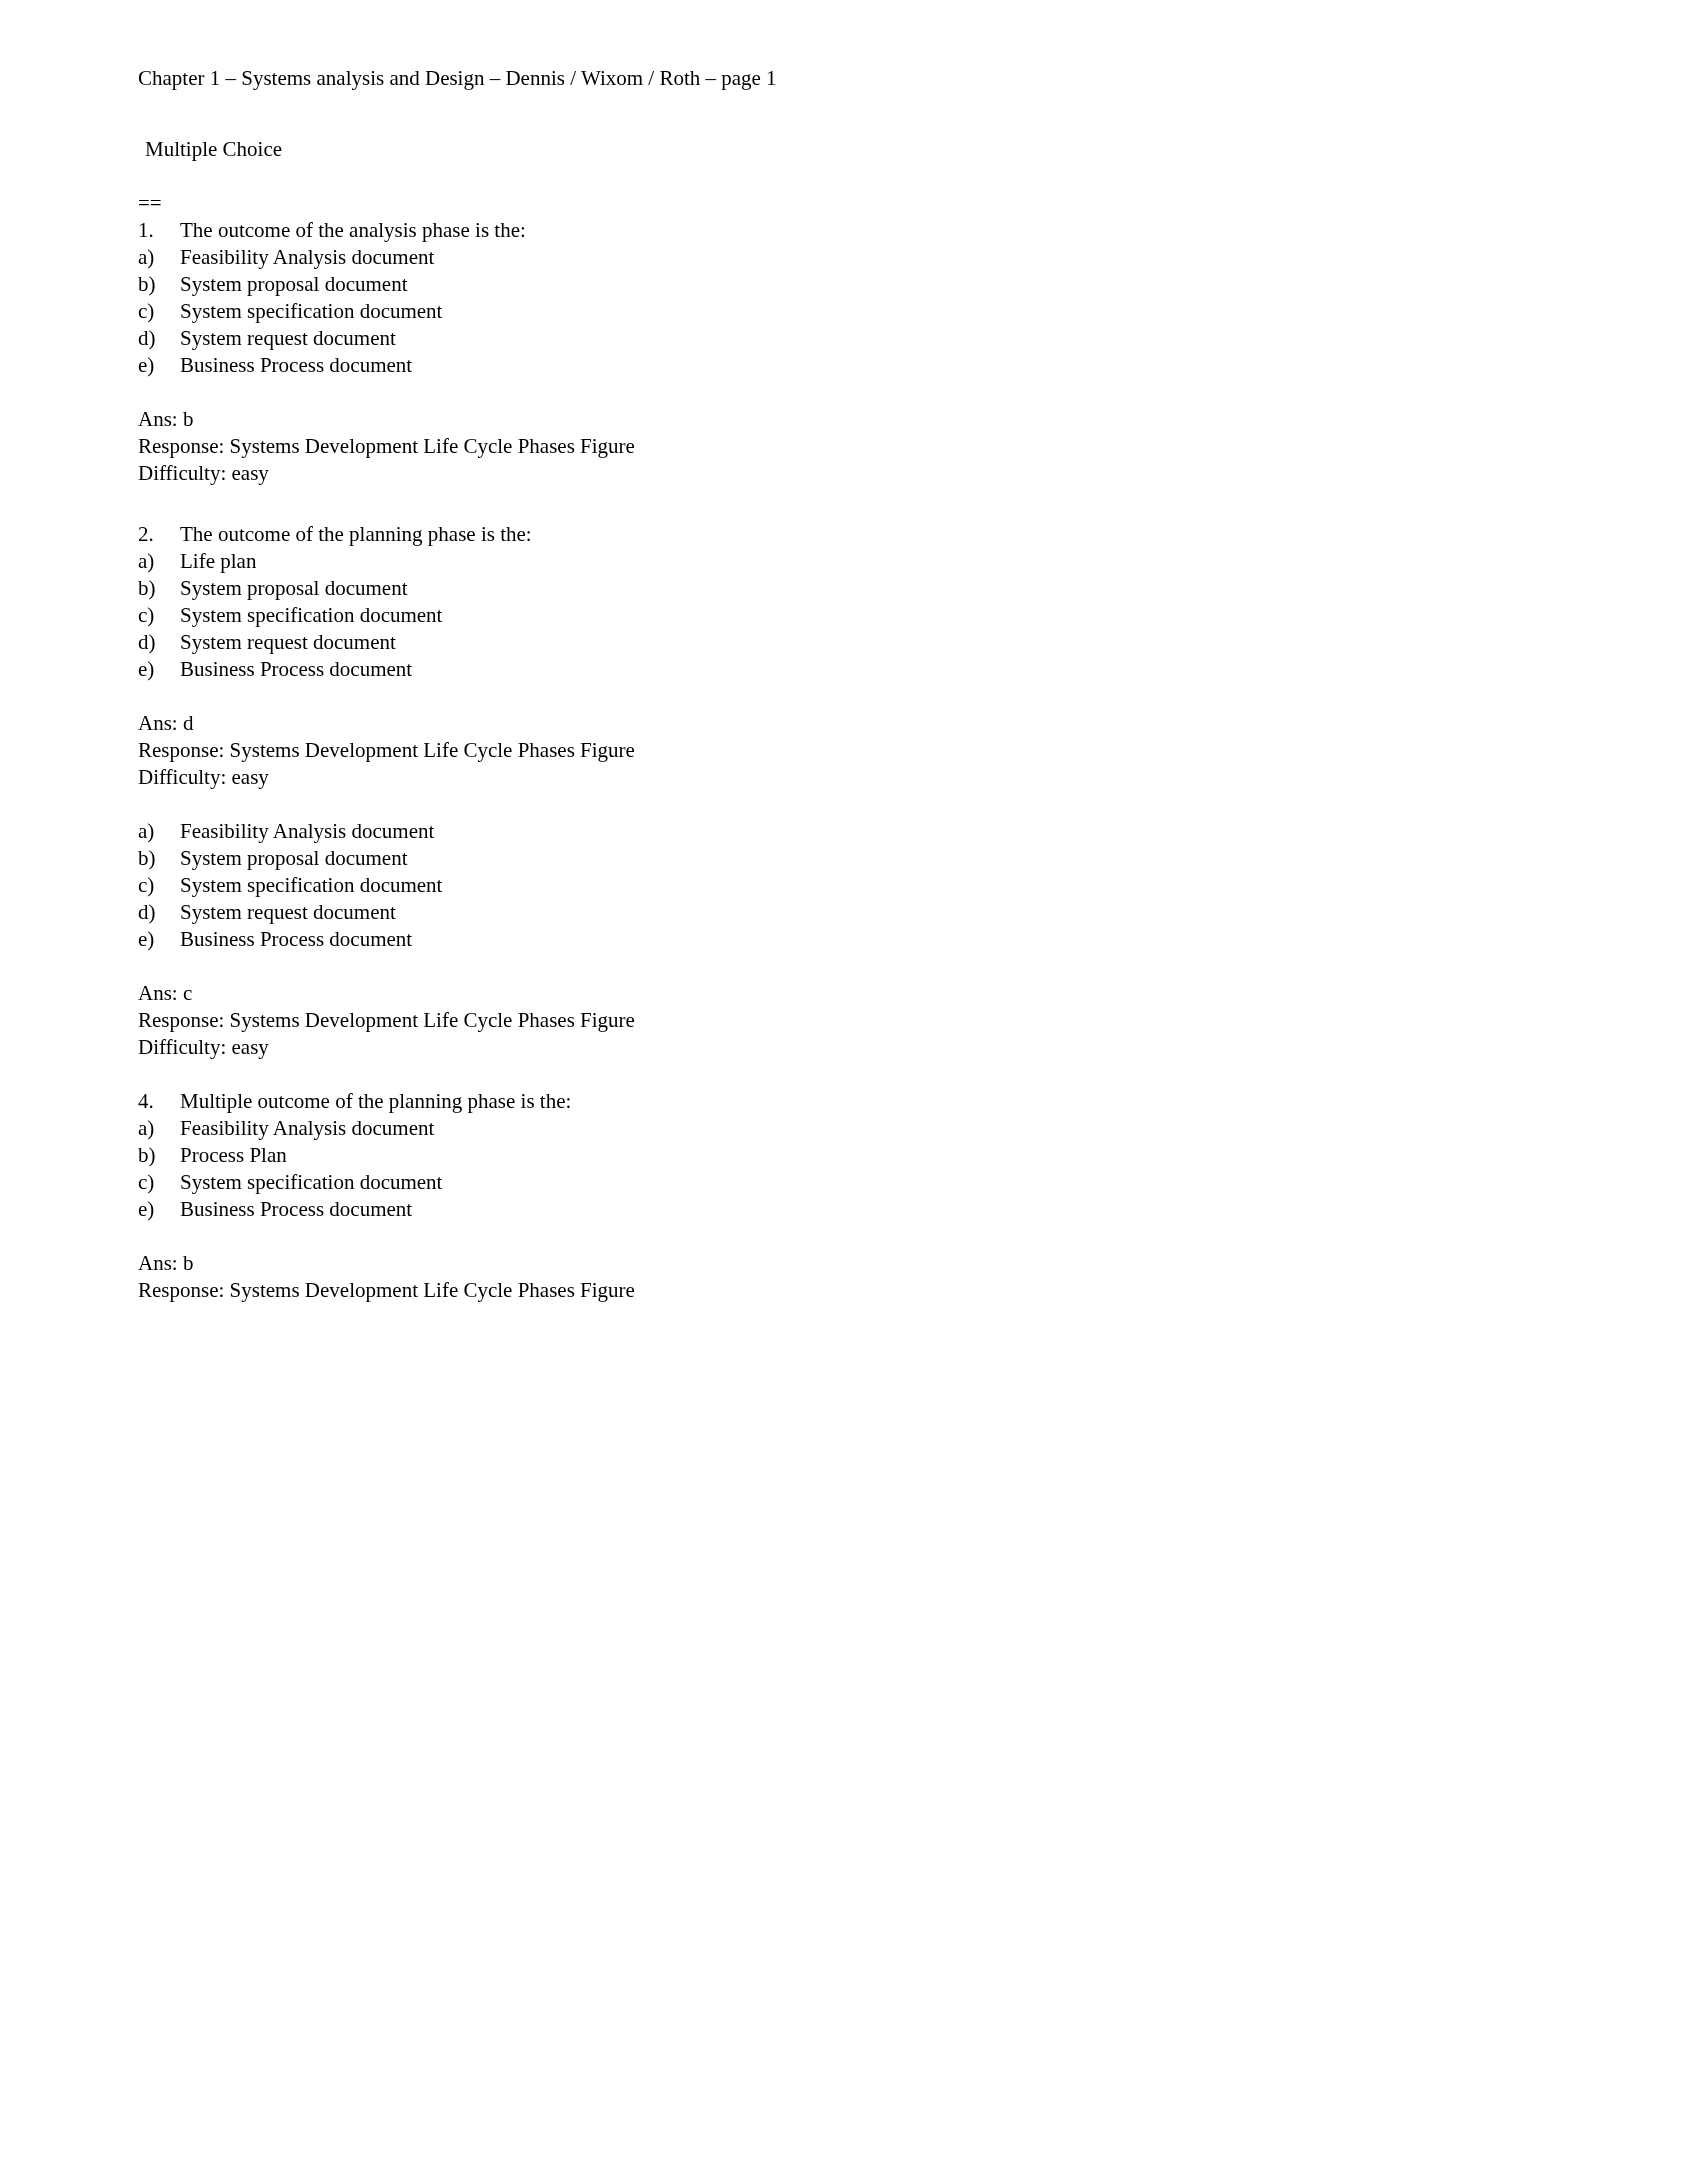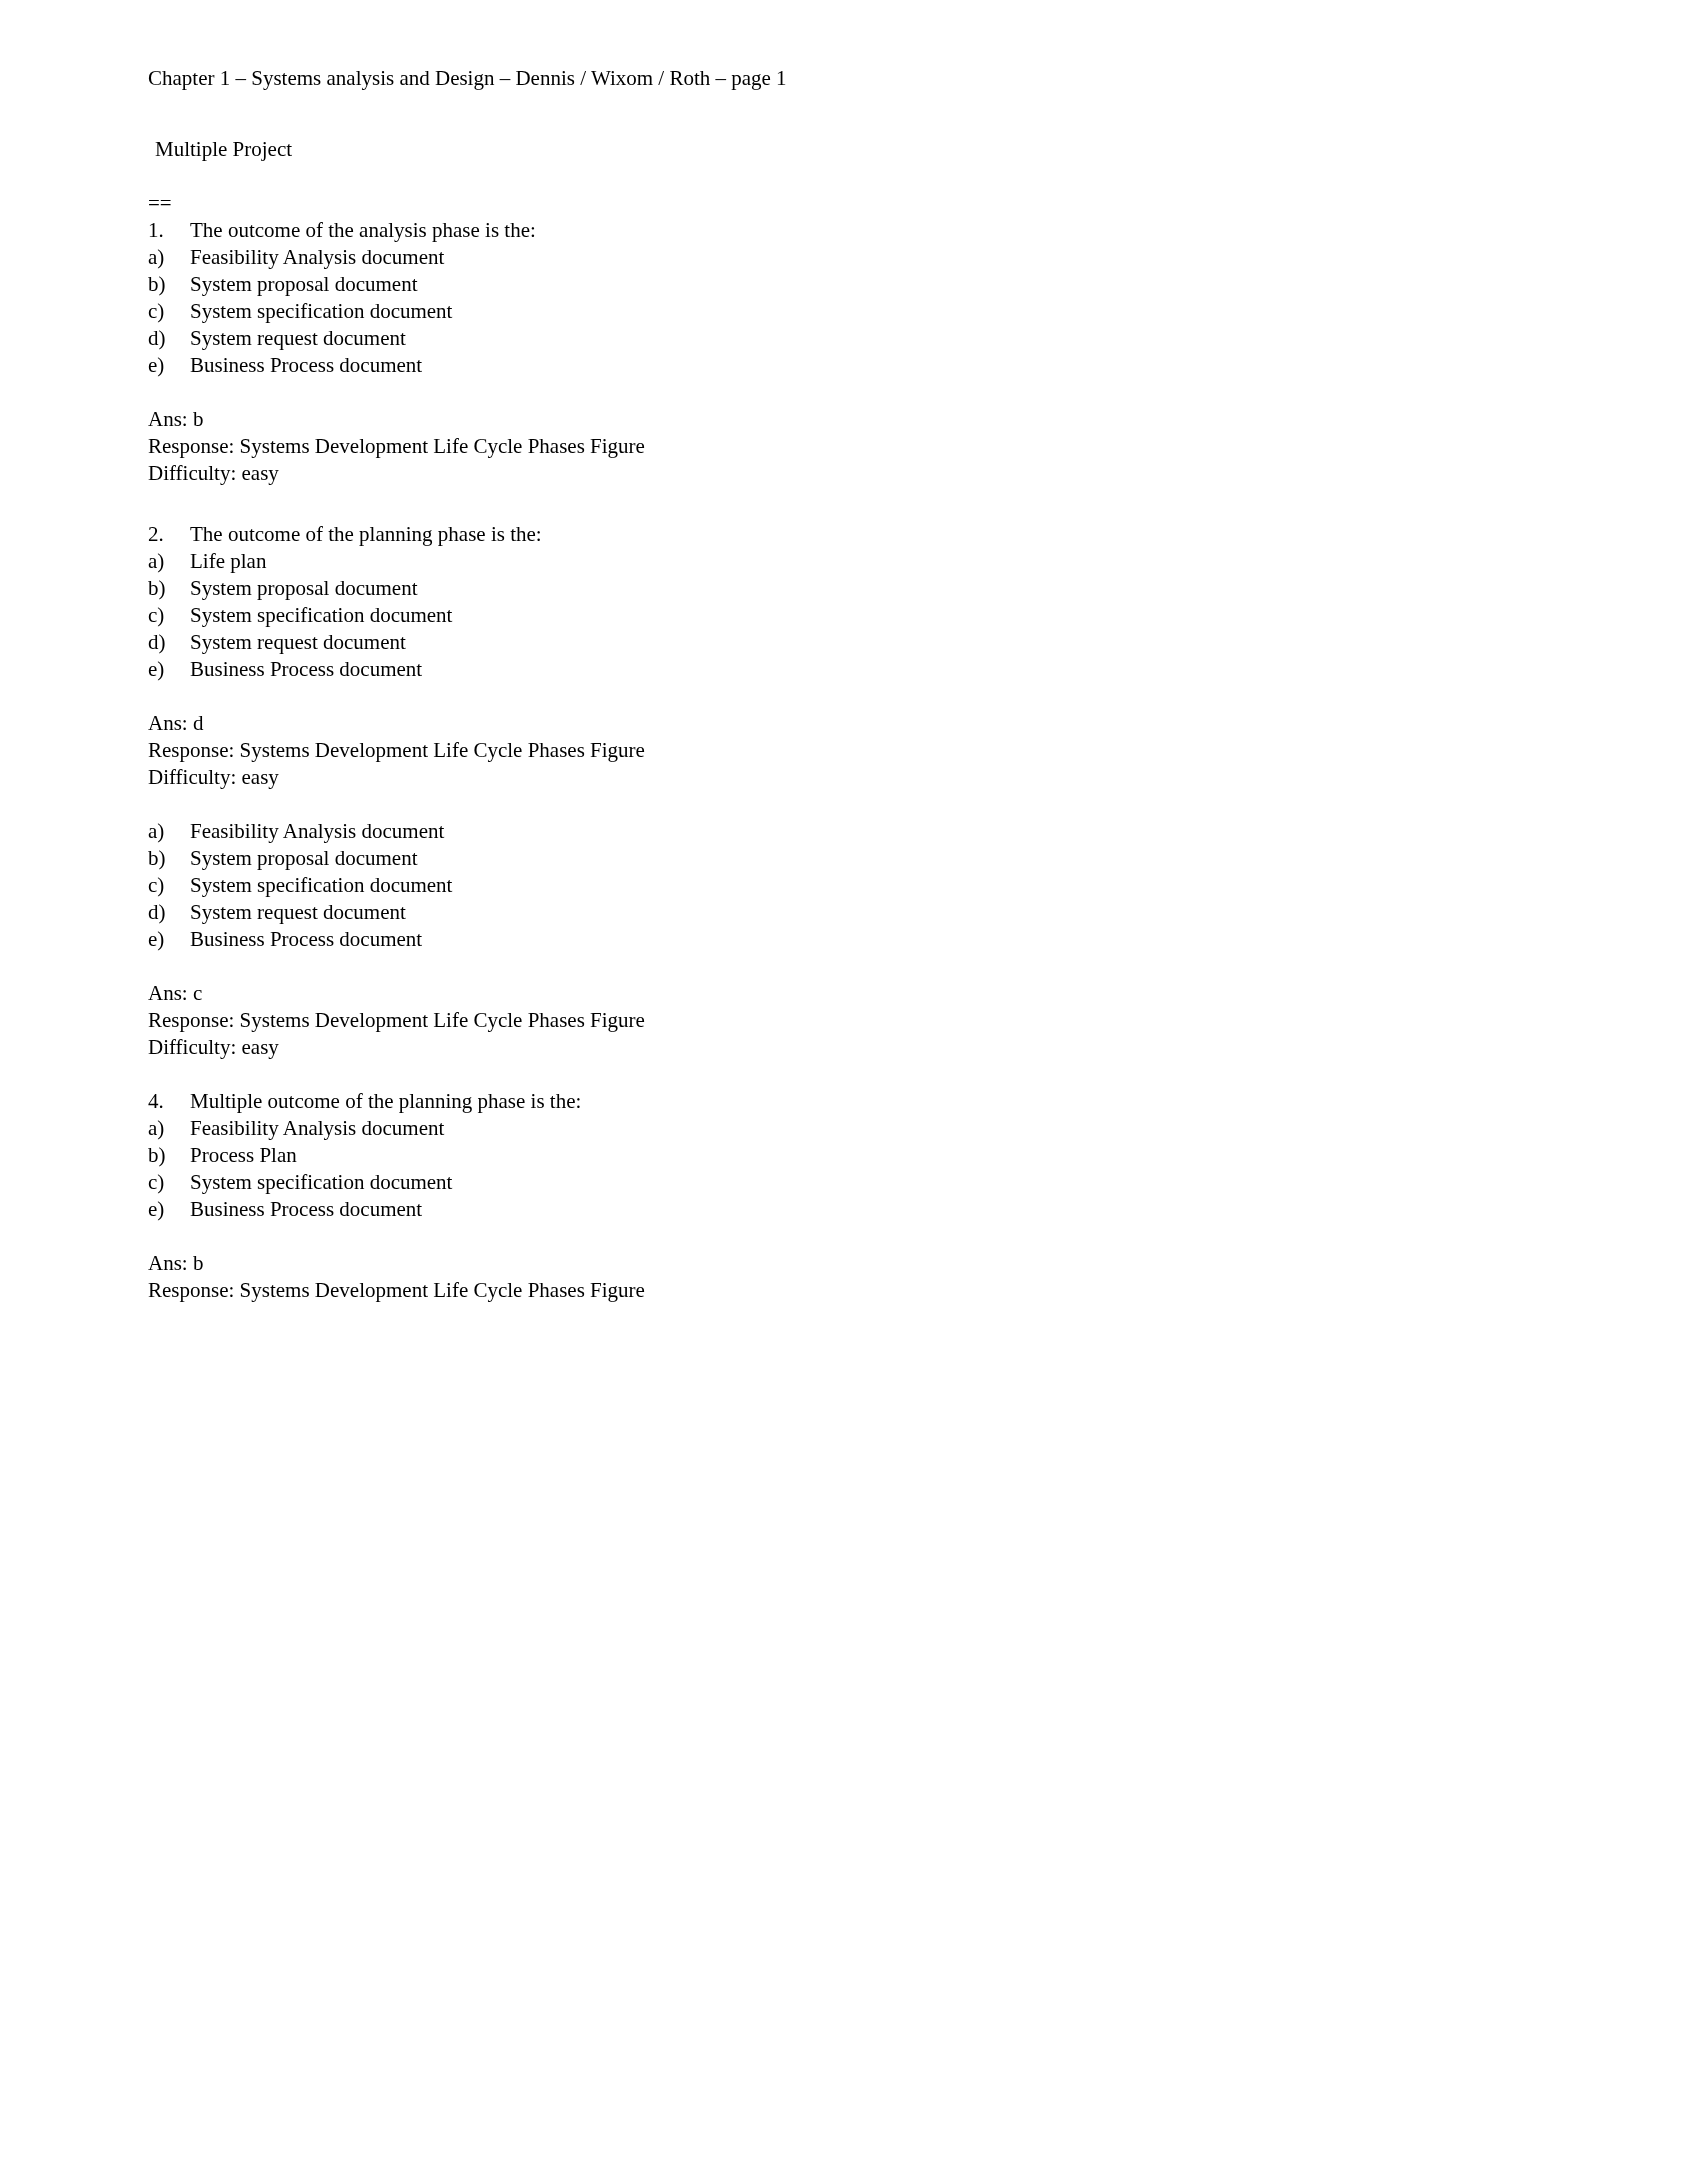--- a/index.html
+++ b/index.html
@@ -13,21 +13,21 @@
     font-family: "Liberation Serif", "DejaVu Serif", serif;
     font-size: 21px;
     line-height: 27px;
     color: #000000;
     position: relative;
     overflow: hidden;
   }
   .page-content {
     position: absolute;
     top: 65px;
-    left: 148px;
+    left: 138px;
     width: 1287px;
   }
   .page-header {
     margin-bottom: 44px;
     white-space: nowrap;
   }
   .section-title {
     padding-left: 7px;
     margin-bottom: 27px;
   }
@@ -54,21 +54,21 @@
     display: none;
   }
 </style>
 </head>
 <body>
 
 <div class="page-content">
 
   <div class="page-header line">Chapter 1 – Systems analysis and Design – Dennis / Wixom / Roth – page 1</div>
 
-  <div class="section-title line">Multiple Project</div>
+  <div class="section-title line">Multiple Choice</div>
 
   <div class="separator line">==</div>
 
   <section class="question extra-gap">
     <div class="line">
       <span class="label">1.</span><span>The outcome of the analysis phase is the:</span>
     </div>
     <div class="line">
       <span class="label">a)</span><span>Feasibility Analysis document</span>
     </div>

